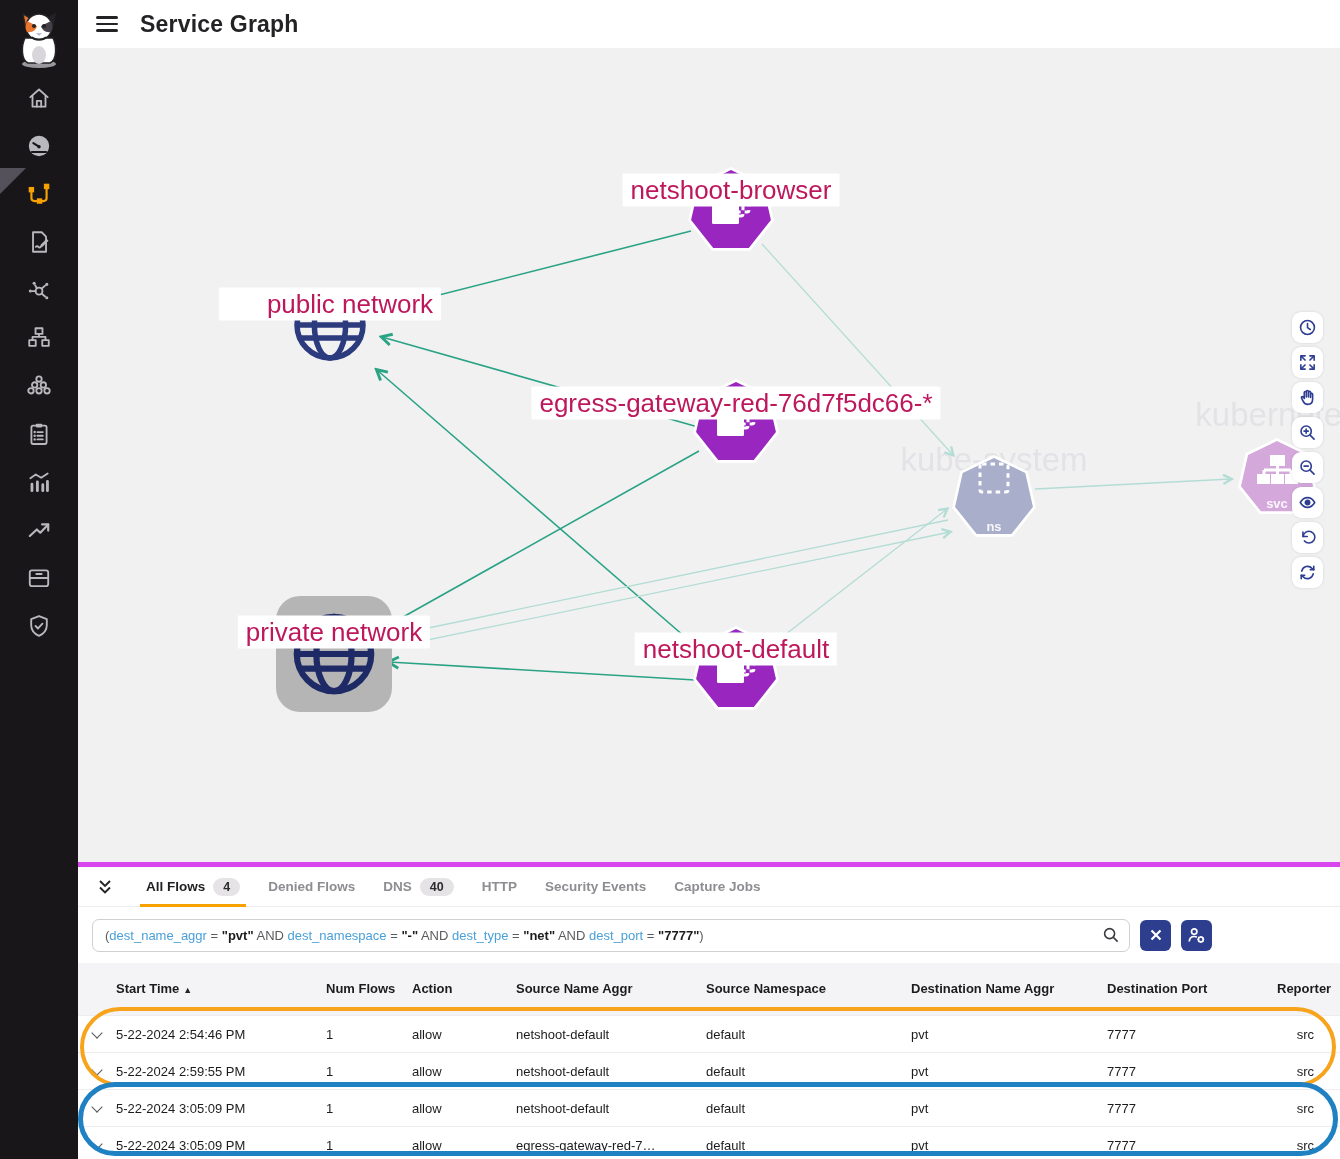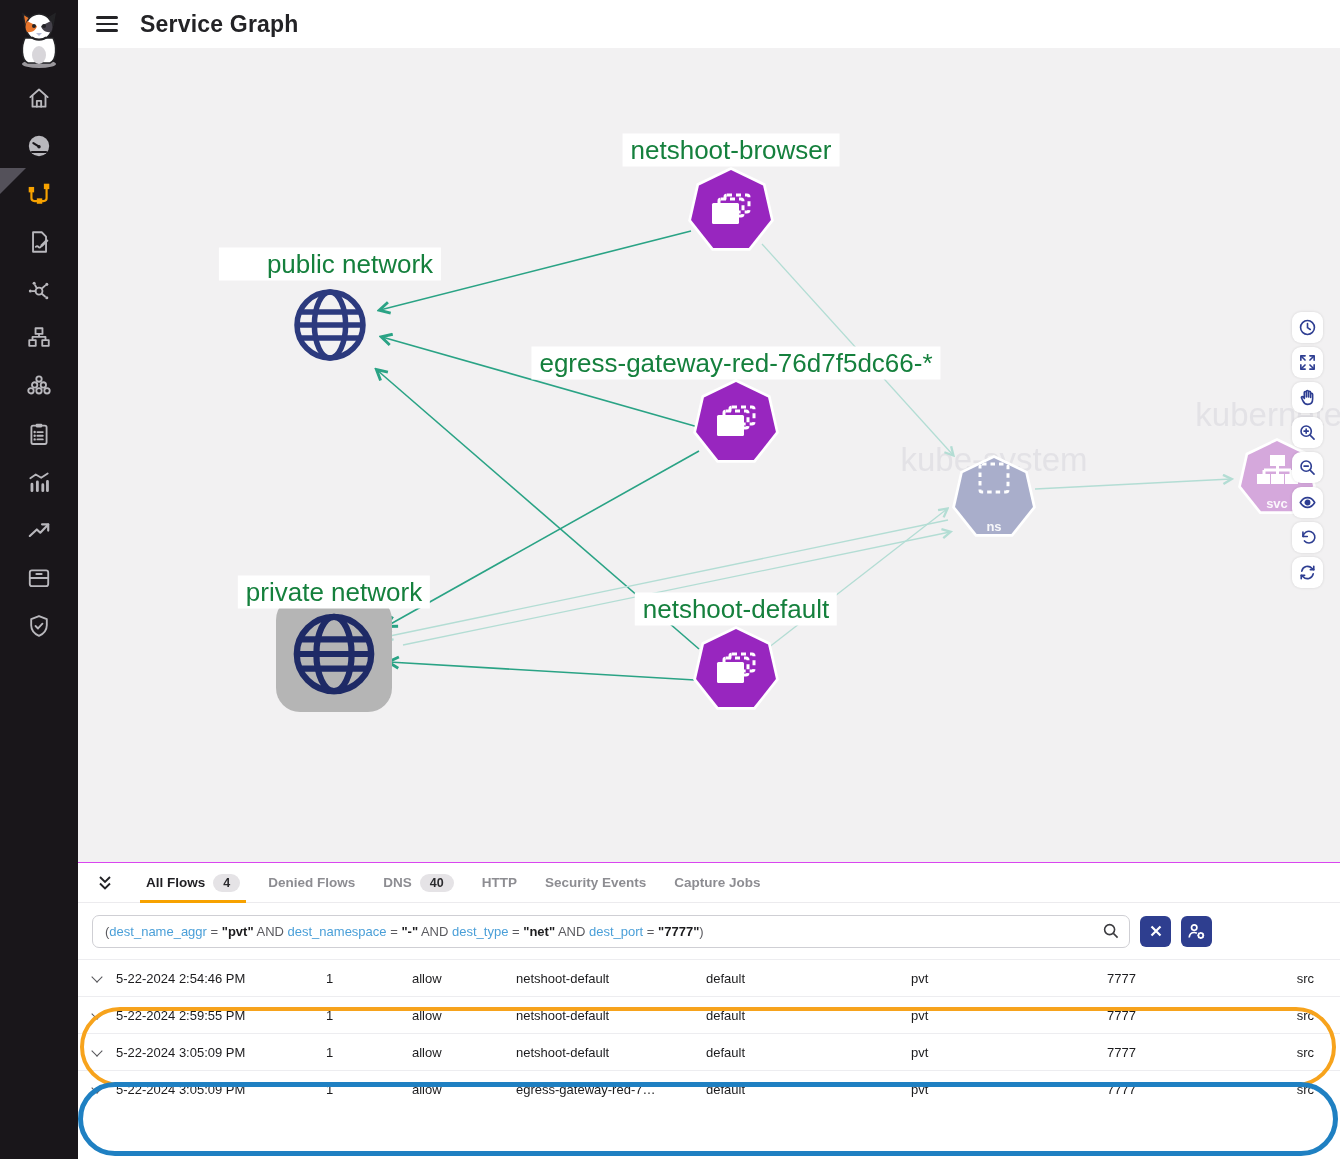--- a/index.html
+++ b/index.html
@@ -27,31 +27,31 @@
   .crumbs{position:absolute;left:72px;top:9px;font-size:13.5px;color:#3c3c40;}
   .crumb-link{text-decoration:underline;cursor:pointer;color:#3c3c40;}
   .crumb-sep{color:#8a8a8e;margin:0 6px;}
   .crumb-cur{color:#a63ab5;font-weight:bold;}
   .timerange{position:absolute;right:18px;top:12px;font-size:13px;color:#6f6f73;}
   .edges{position:absolute;left:0;top:0;z-index:1;}
   .gnode{position:absolute;transform:translate(-50%,-50%);z-index:3;}
   .hept{display:flex;align-items:center;justify-content:center;
     clip-path:polygon(50% 0%,89.1% 18.8%,98.7% 61.1%,71.7% 95.1%,28.3% 95.1%,1.3% 61.1%,10.9% 18.8%);}
   .h-out{background:#fff;}
-  .nlabel{position:absolute;transform:translate(-50%,-50%);z-index:4;background:#fff;color:#15803d;
-    font-size:26px;padding:1px 8px;white-space:nowrap;}
+  .nlabel{position:absolute;transform:translate(-50%,-50%);z-index:4;background:#fff;color:#be185d;
+    font-size:26px;padding:1px 8px;white-space:nowrap;margin-top:40px;}
   .flabel{position:absolute;transform:translate(-50%,-50%);z-index:0;color:#e3e2e6;font-size:33px;white-space:nowrap;}
   .nbadge{position:absolute;left:0;right:0;text-align:center;color:#fff;font-size:13px;font-weight:bold;opacity:.9;}
   .sel-net{background:#b5b5b5;border-radius:24px;display:flex;align-items:center;justify-content:center;}
   .gtoolbar{position:absolute;right:17px;top:264px;display:flex;flex-direction:column;gap:4px;z-index:10;}
   .gbtn{width:31px;height:31px;background:#fff;border:none;border-radius:9px;color:#2e3e92;
     display:flex;align-items:center;justify-content:center;box-shadow:0 0 3px rgba(0,0,0,.12);cursor:pointer;}
   .gbtn svg{width:19px;height:19px;}
   
-  .panel{position:relative;width:1262px;height:297px;background:#fff;border-top:1px solid #d946ef;}
+  .panel{position:relative;width:1262px;height:297px;background:#fff;border-top:5px solid #d946ef;}
   .tabsrow{height:40px;display:flex;align-items:center;border-bottom:1px solid #ecebee;padding-left:18px;}
   .collapse{color:#232326;margin-right:18px;cursor:pointer;display:flex;}
   .tab{position:relative;height:40px;display:flex;align-items:center;gap:8px;padding:0 14px;cursor:pointer;
     font-size:13.5px;font-weight:bold;color:#8d8d92;}
   .tab.active{color:#1f1f23;}
   .tab.active::after{content:"";position:absolute;left:8px;right:8px;bottom:0;height:3px;background:#f7a200;}
   .badge{background:#e5e3e6;color:#2b2b2e;border-radius:12px;padding:2px 10px;font-size:12.5px;font-weight:bold;}
   .filterrow{height:56px;display:flex;align-items:center;padding:0 14px;gap:10px;}
   .filterbox{position:relative;flex:0 0 1038px;height:33px;border:1px solid #cfcfd4;border-radius:7px;
     display:flex;align-items:center;padding:0 34px 0 12px;font-size:13px;overflow:hidden;white-space:nowrap;background:#fff;}
@@ -440,20 +440,31 @@
       </button>
       <button class="sqbtn">
         <svg width="19" height="19" viewBox="0 0 19 19" fill="none" stroke="#fff" stroke-width="1.7">
             <circle cx="7.2" cy="5.6" r="2.7"></circle>
             <path d="M2.2 15.5c.3-3.4 2.4-5 5-5 1 0 1.9.2 2.7.7"></path>
             <circle cx="13.8" cy="13.4" r="2.4"></circle>
             <path d="M13.8 9.9v1.2M13.8 15.7v1.2M10.4 13.4h1.2M16 13.4h1.2M11.4 11l.9.9M15.3 14.9l.9.9M16.2 11l-.9.9M12.3 14.9l-.9.9" stroke-width="1.2"></path>
           </svg>
       </button>
     </div>
+    <div class="thead" id="thead">
+        <span></span>
+        <span class="cell">Start Time<span class="sortarrow">▲</span></span>
+        <span class="cell">Num Flows</span>
+        <span class="cell">Action</span>
+        <span class="cell">Source Name Aggr</span>
+        <span class="cell">Source Namespace</span>
+        <span class="cell">Destination Name Aggr</span>
+        <span class="cell">Destination Port</span>
+        <span class="cell right">Reporter</span>
+      </div>
     <div id="tbody">
         <div class="trow">
           <span class="chev"></span>
           <span class="cell">5-22-2024 2:54:46 PM</span>
           <span class="cell">1</span>
           <span class="cell">allow</span>
           <span class="cell">netshoot-default</span>
           <span class="cell">default</span>
           <span class="cell">pvt</span>
           <span class="cell">7777</span>

